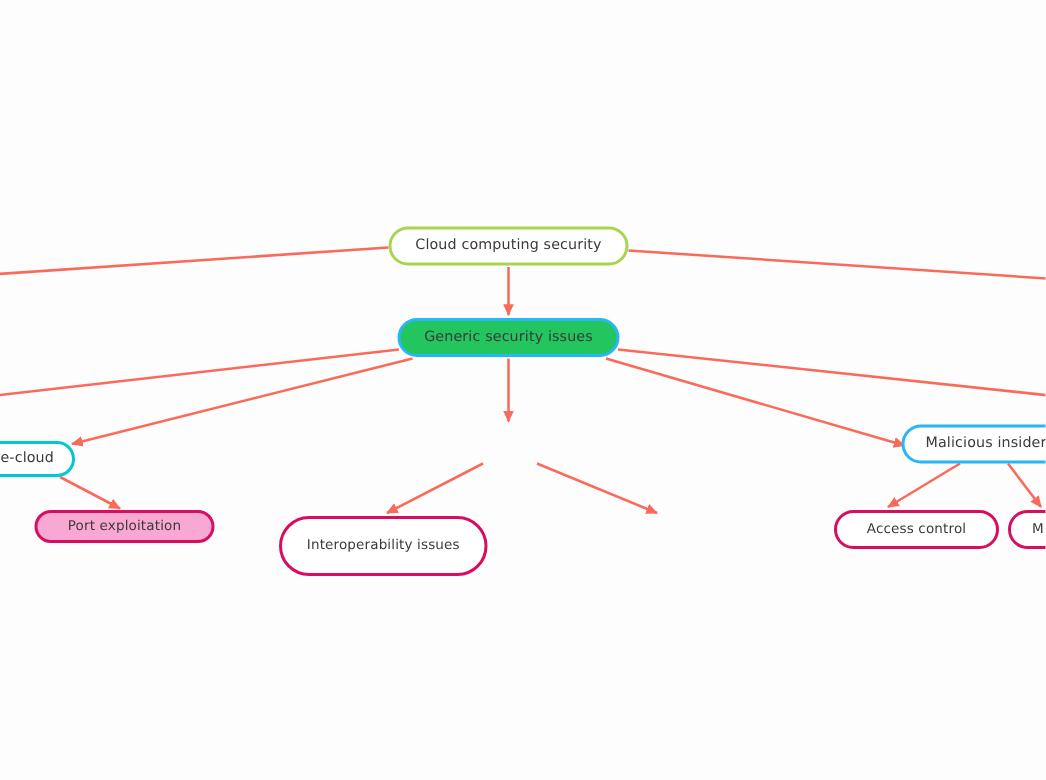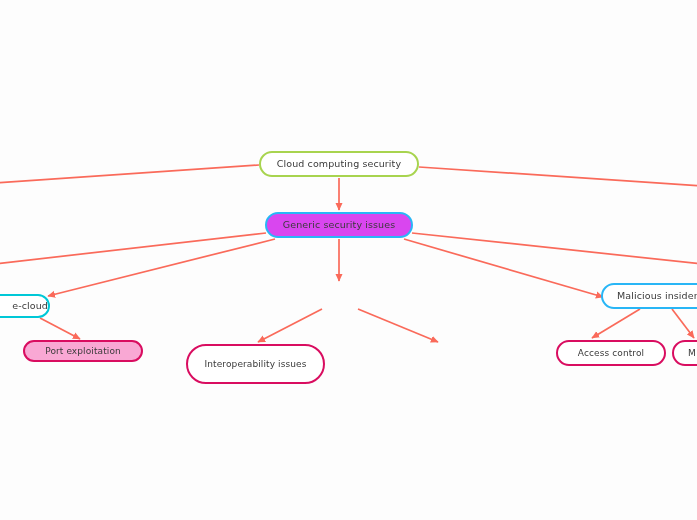--- a/index.html
+++ b/index.html
@@ -69,25 +69,25 @@
       <line x1="412" y1="233" x2="703" y2="264" stroke="#fa6a5a" stroke-width="1.7"></line>
       <line x1="40" y1="318" x2="80" y2="339" stroke="#fa6a5a" stroke-width="1.7" marker-end="url(#arrowhead)"></line>
       <line x1="322" y1="309" x2="258" y2="342" stroke="#fa6a5a" stroke-width="1.7" marker-end="url(#arrowhead)"></line>
       <line x1="358" y1="309" x2="438" y2="342" stroke="#fa6a5a" stroke-width="1.7" marker-end="url(#arrowhead)"></line>
       <line x1="640" y1="309" x2="592" y2="338" stroke="#fa6a5a" stroke-width="1.7" marker-end="url(#arrowhead)"></line>
       <line x1="672" y1="309" x2="694" y2="338" stroke="#fa6a5a" stroke-width="1.7" marker-end="url(#arrowhead)"></line>
     </svg>
 <div class="node" style="left: 259px; top: 151px; width: 160px; height: 26px; border-color: rgb(168, 212, 79); background: rgb(255, 255, 255); color: rgb(58, 58, 58); font-size: 9.5px;">
       <span class="node-label">Cloud computing security</span>
     </div>
-    <div class="node" style="left: 265px; top: 212px; width: 148px; height: 26px; border-color: rgb(41, 182, 246); background: #d946ef; color: rgb(58, 58, 58); font-size: 9.5px;">
+    <div class="node" style="left: 265px; top: 212px; width: 148px; height: 26px; border-color: rgb(41, 182, 246); background: #22c55e; color: rgb(58, 58, 58); font-size: 9.5px;">
       <span class="node-label">Generic security issues</span>
     </div>
     <div class="node" style="left: -44px; top: 294px; width: 94px; height: 24px; border-color: rgb(0, 200, 215); background: rgb(255, 255, 255); color: rgb(58, 58, 58); font-size: 9.5px; justify-content: flex-end;">
-      <span class="node-label" style="">e-cloud</span>
+      <span class="node-label" style="padding-right: 12px;">e-cloud</span>
     </div>
     <div class="node" style="left: 601px; top: 283px; width: 115px; height: 26px; border-color: rgb(41, 182, 246); background: rgb(255, 255, 255); color: rgb(58, 58, 58); font-size: 9.5px; justify-content: flex-start;">
       <span class="node-label" style="padding-left: 14px; text-align: right;">Malicious insider</span>
     </div>
     <div class="node" style="left: 23px; top: 340px; width: 120px; height: 22px; border-color: rgb(217, 13, 96); background: #f9a8d4; color: rgb(58, 58, 58); font-size: 9px;">
       <span class="node-label">Port exploitation</span>
     </div>
     <div class="node" style="left: 186px; top: 344px; width: 139px; height: 40px; border-color: rgb(217, 13, 96); background: rgb(255, 255, 255); color: rgb(58, 58, 58); font-size: 9px;">
       <span class="node-label">Interoperability issues</span>
     </div>

